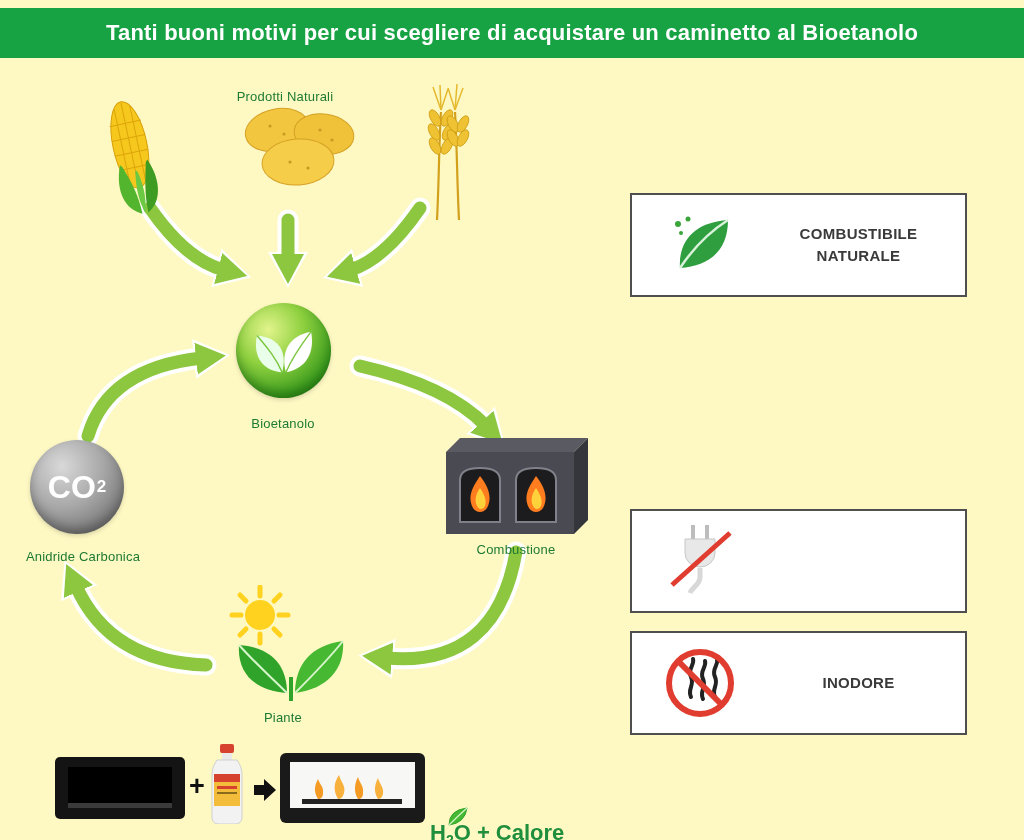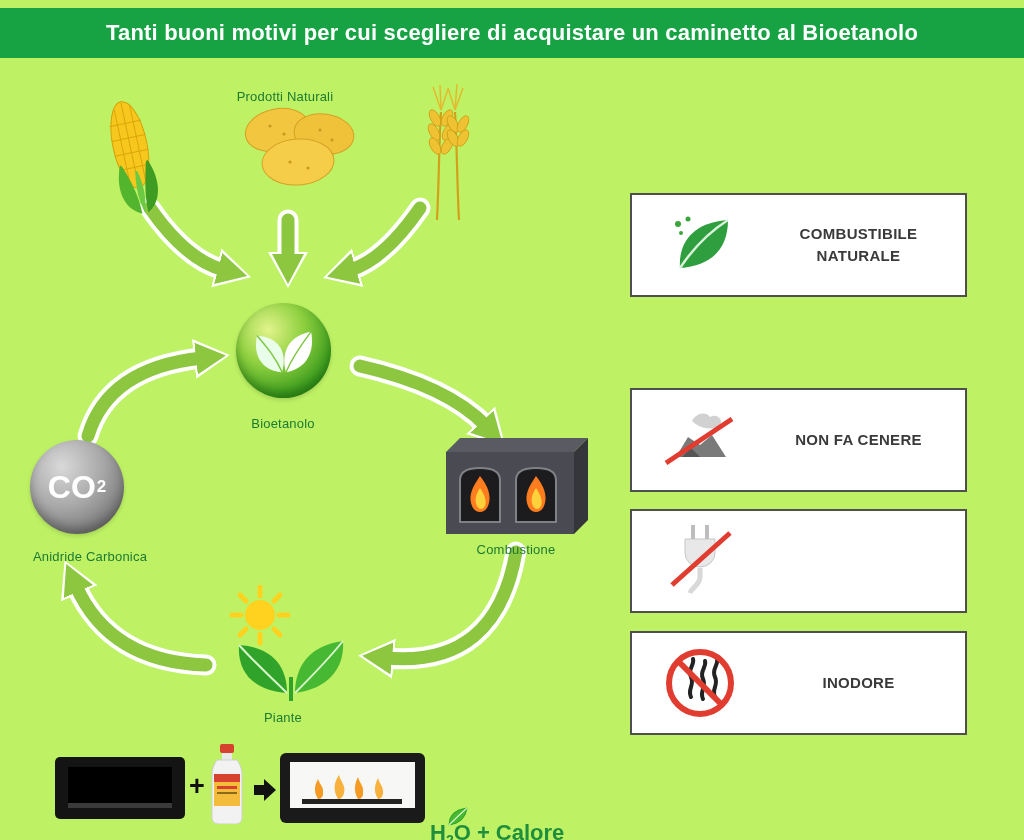--- a/index.html
+++ b/index.html
@@ -1,17 +1,17 @@
 <!DOCTYPE html>
 <html><head>
 <meta charset="utf-8">
 <style>
   * { margin:0; padding:0; box-sizing:border-box; }
   body { background:#fff; font-family:"Liberation Sans", sans-serif; }
-  .page { position:relative; width:1024px; height:840px; background:#bef264; overflow:hidden; }
+  .page { position:relative; width:1024px; height:840px; background:#fef9c3; overflow:hidden; }
 
   .banner {
     position:absolute; left:0; top:8px; width:1024px; height:50px;
     background:#17a344; color:#fff; display:flex; align-items:center; justify-content:center;
     font-size:22px; font-weight:bold; letter-spacing:0.2px;
   }
 
   .abs { position:absolute; }
 
   .cycle-label {
@@ -158,21 +158,21 @@
       <path d="M4,14 C16,28 24,38 30,52" stroke="#7cc63f" stroke-width="1.5" fill="none"></path>
       <path d="M60,10 C48,26 40,38 34,52" stroke="#7cc63f" stroke-width="1.5" fill="none"></path>
     </svg>
   </div>
   <div class="cycle-label" style="left:213px; top:416px; width:140px;">Bioetanolo</div>
 
   <div class="sphere-gray">
     <span>CO</span>
       <sup>2</sup>
   </div>
-  <div class="cycle-label" style="left:10px; top:549px; width:160px;">Anidride Carbonica</div>
+  <div class="cycle-label" style="left:3px; top:549px; width:160px;">Anidride Carbonica</div>
 
   <svg class="abs" style="left:438px; top:430px;" width="150" height="110" viewBox="0 0 150 110">
     <polygon points="8,22 22,8 150,8 136,22" fill="#5a5a62"></polygon>
     <polygon points="136,22 150,8 150,90 136,104" fill="#35353c"></polygon>
     <rect x="8" y="22" width="128" height="82" fill="#4a4a52"></rect>
     <path d="M22,92 V50 Q22,38 42,38 Q62,38 62,50 V92 Z" fill="#1c1c1e" stroke="#808088" stroke-width="2"></path>
     <path d="M78,92 V50 Q78,38 98,38 Q118,38 118,50 V92 Z" fill="#1c1c1e" stroke="#808088" stroke-width="2"></path>
     <path d="M42,46 C34,58 30,66 34,76 C37,84 47,84 50,76 C54,66 50,56 42,46 Z" fill="#ff7d1f"></path>
     <path d="M42,58 C38,64 36,70 39,76 C41,80 45,80 47,76 C49,70 46,64 42,58 Z" fill="#ffd23c"></path>
     <path d="M98,46 C90,58 86,66 90,76 C93,84 103,84 106,76 C110,66 106,56 98,46 Z" fill="#ff7d1f"></path>
@@ -246,31 +246,20 @@
         <circle cx="24" cy="9" r="2.5" fill="#3aa53a"></circle>
         <circle cx="17" cy="23" r="2" fill="#3aa53a"></circle>
         <path d="M64,10 C32,12 14,30 16,58 C46,56 64,40 64,10 Z" fill="#2e9e3f"></path>
         <path d="M64,10 C42,24 28,40 16,58" stroke="#d9f2d9" stroke-width="2.5" fill="none"></path>
       </svg>
     </div>
     <div class="benefit-label">COMBUSTIBILE NATURALE</div>
   </div>
 
 
-  <div class="benefit" style="top:388px;">
-    <div class="benefit-icon">
-      <svg width="80" height="66" viewBox="0 0 80 66">
-        <path d="M32,14 C36,6 46,4 50,10 C56,6 64,12 60,18 C54,24 40,22 32,14 Z" fill="#c9c9c9" opacity="0.85"></path>
-        <path d="M16,50 L28,30 L40,38 L52,28 L66,50 Z" fill="#7a7a7a"></path>
-        <path d="M22,50 L31,41 L40,50 Z" fill="#555"></path>
-        <line x1="6" y1="56" x2="72" y2="12" stroke="#e03c2f" stroke-width="5"></line>
-      </svg>
-    </div>
-    <div class="benefit-label">NON FA CENERE</div>
-  </div>
 
   <div class="benefit" style="top:509px;">
     <div class="benefit-icon">
       <svg width="72" height="76" viewBox="0 0 72 76">
         <rect x="27" y="2" width="4" height="14" fill="#bdbdbd"></rect>
         <rect x="41" y="2" width="4" height="14" fill="#bdbdbd"></rect>
         <path d="M21,16 h30 v14 a15,14 0 0 1 -30 0 Z" fill="#e8e8e8" stroke="#c6c6c6"></path>
         <path d="M36,45 v9 c0,8 -8,10 -10,16" stroke="#d8d8d8" stroke-width="5" fill="none"></path>
         <line x1="8" y1="62" x2="66" y2="10" stroke="#e03c2f" stroke-width="5"></line>
       </svg>

